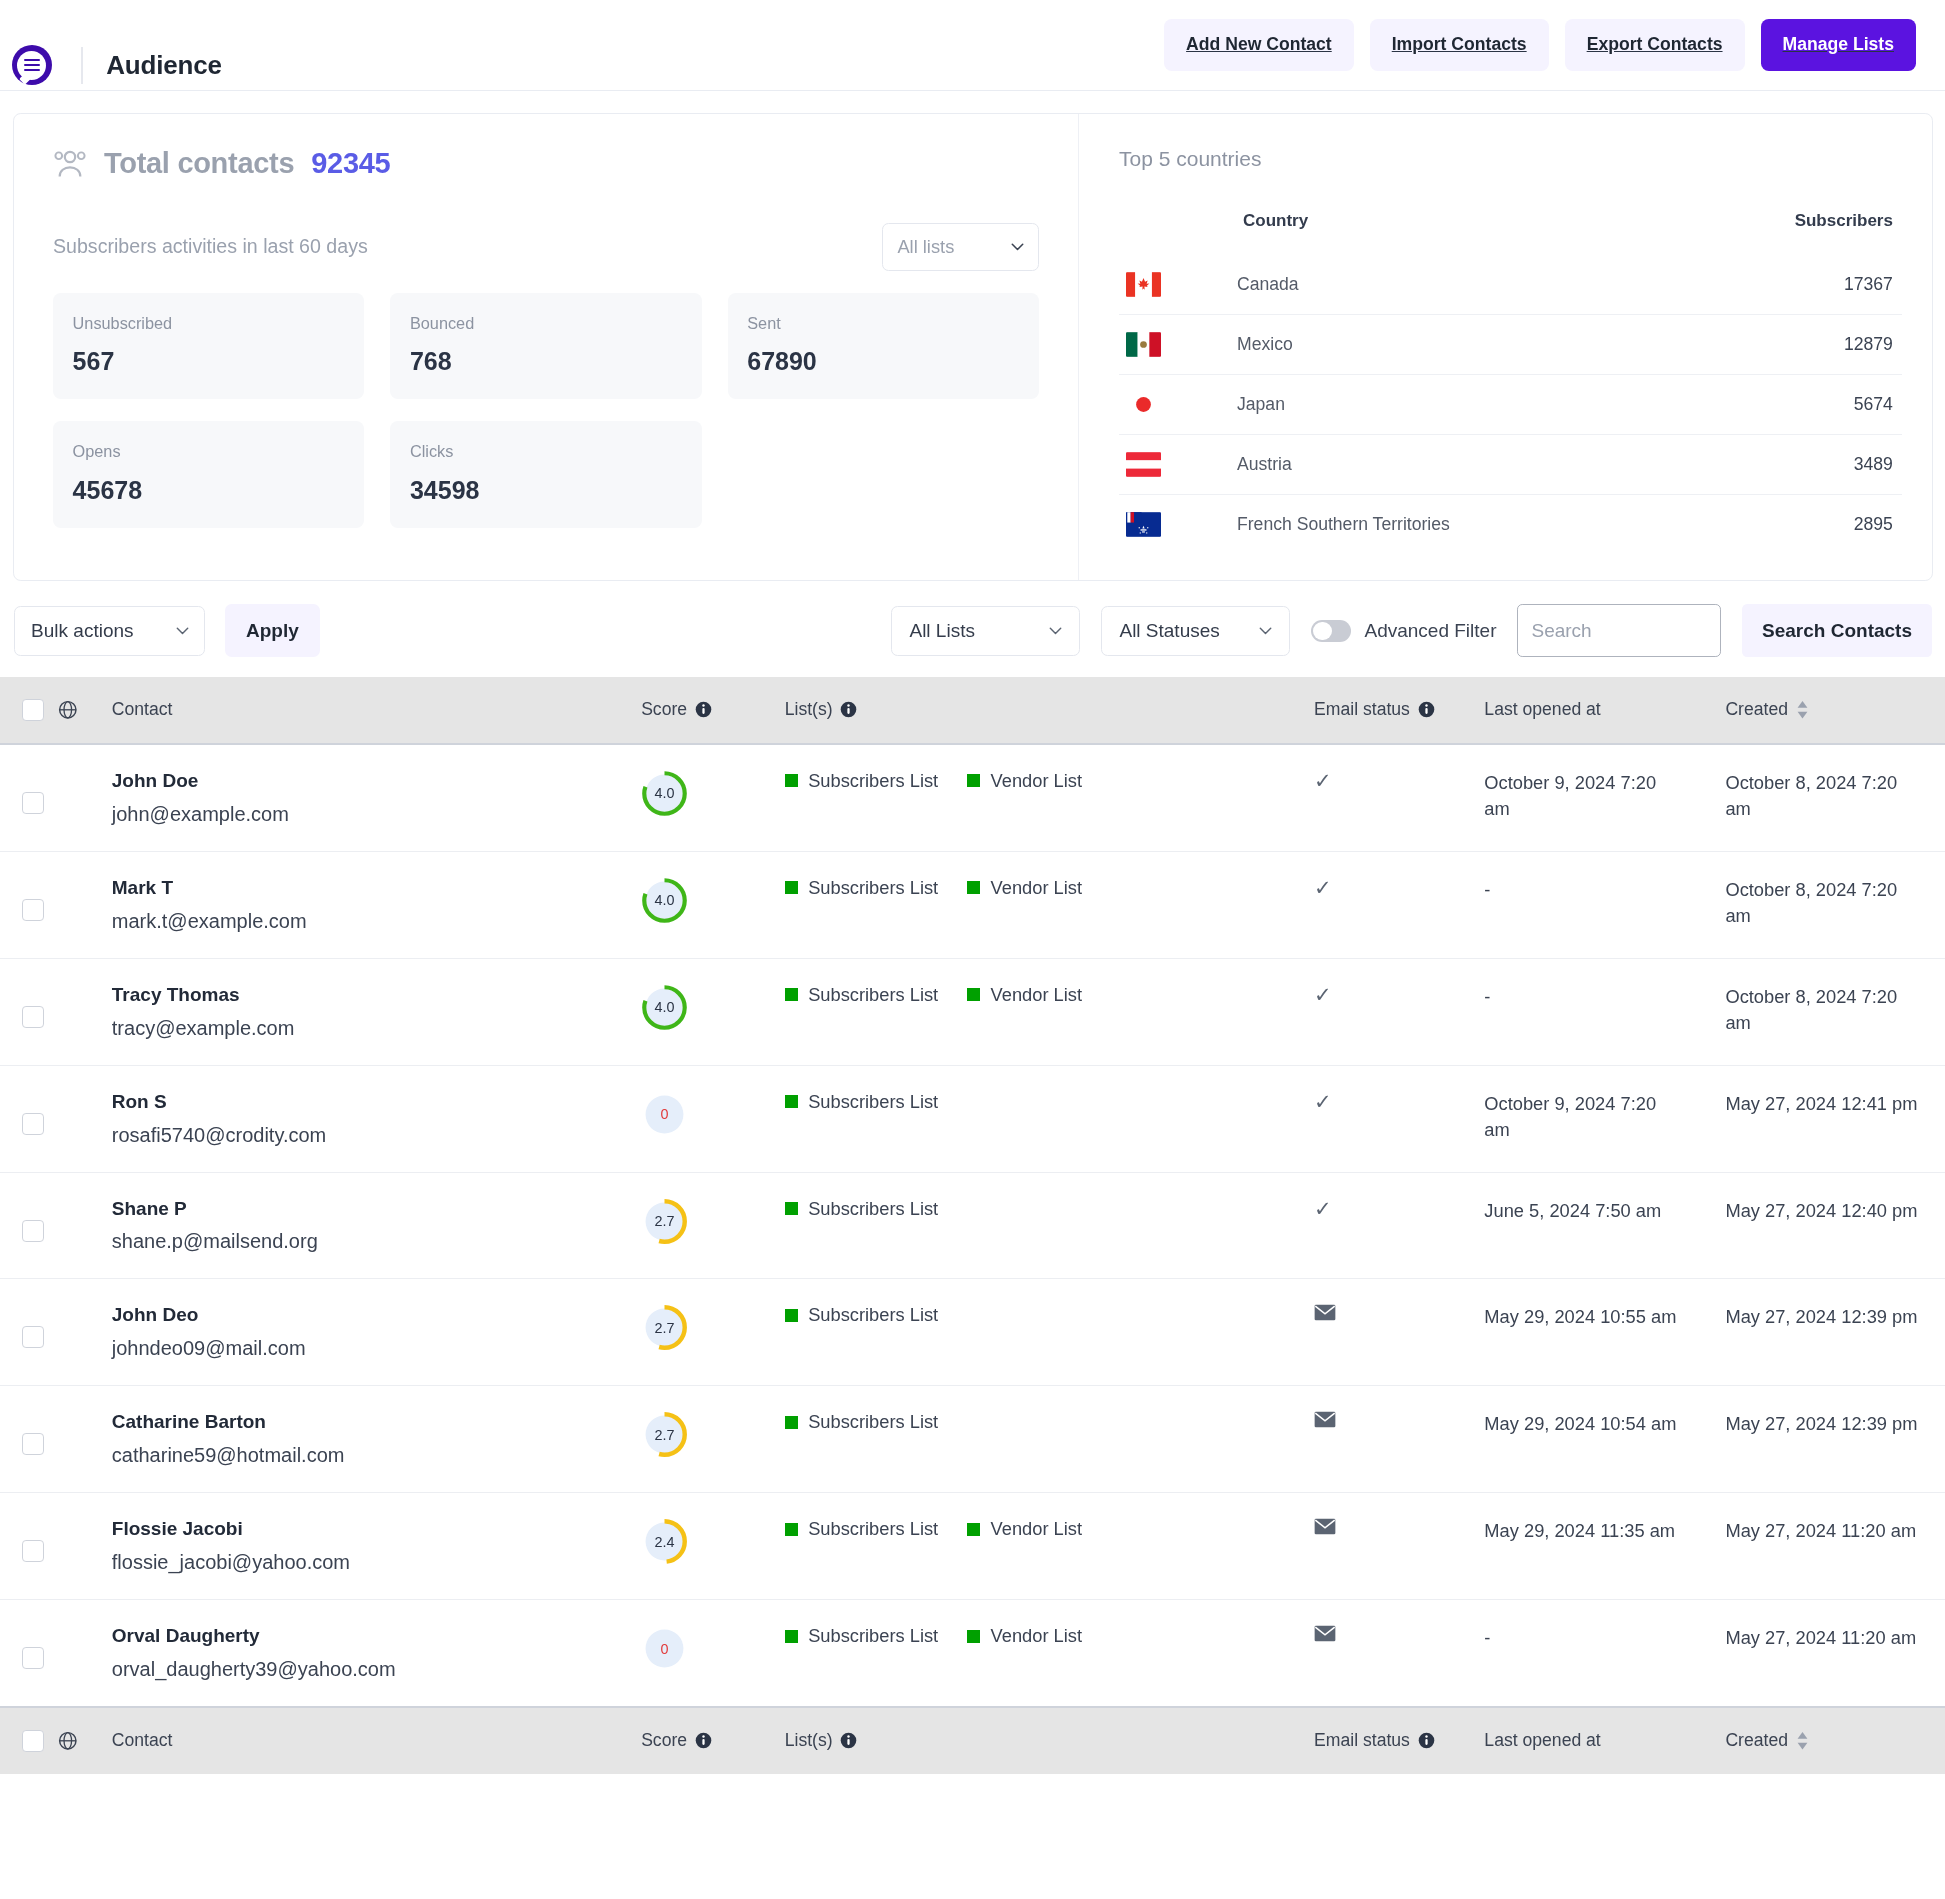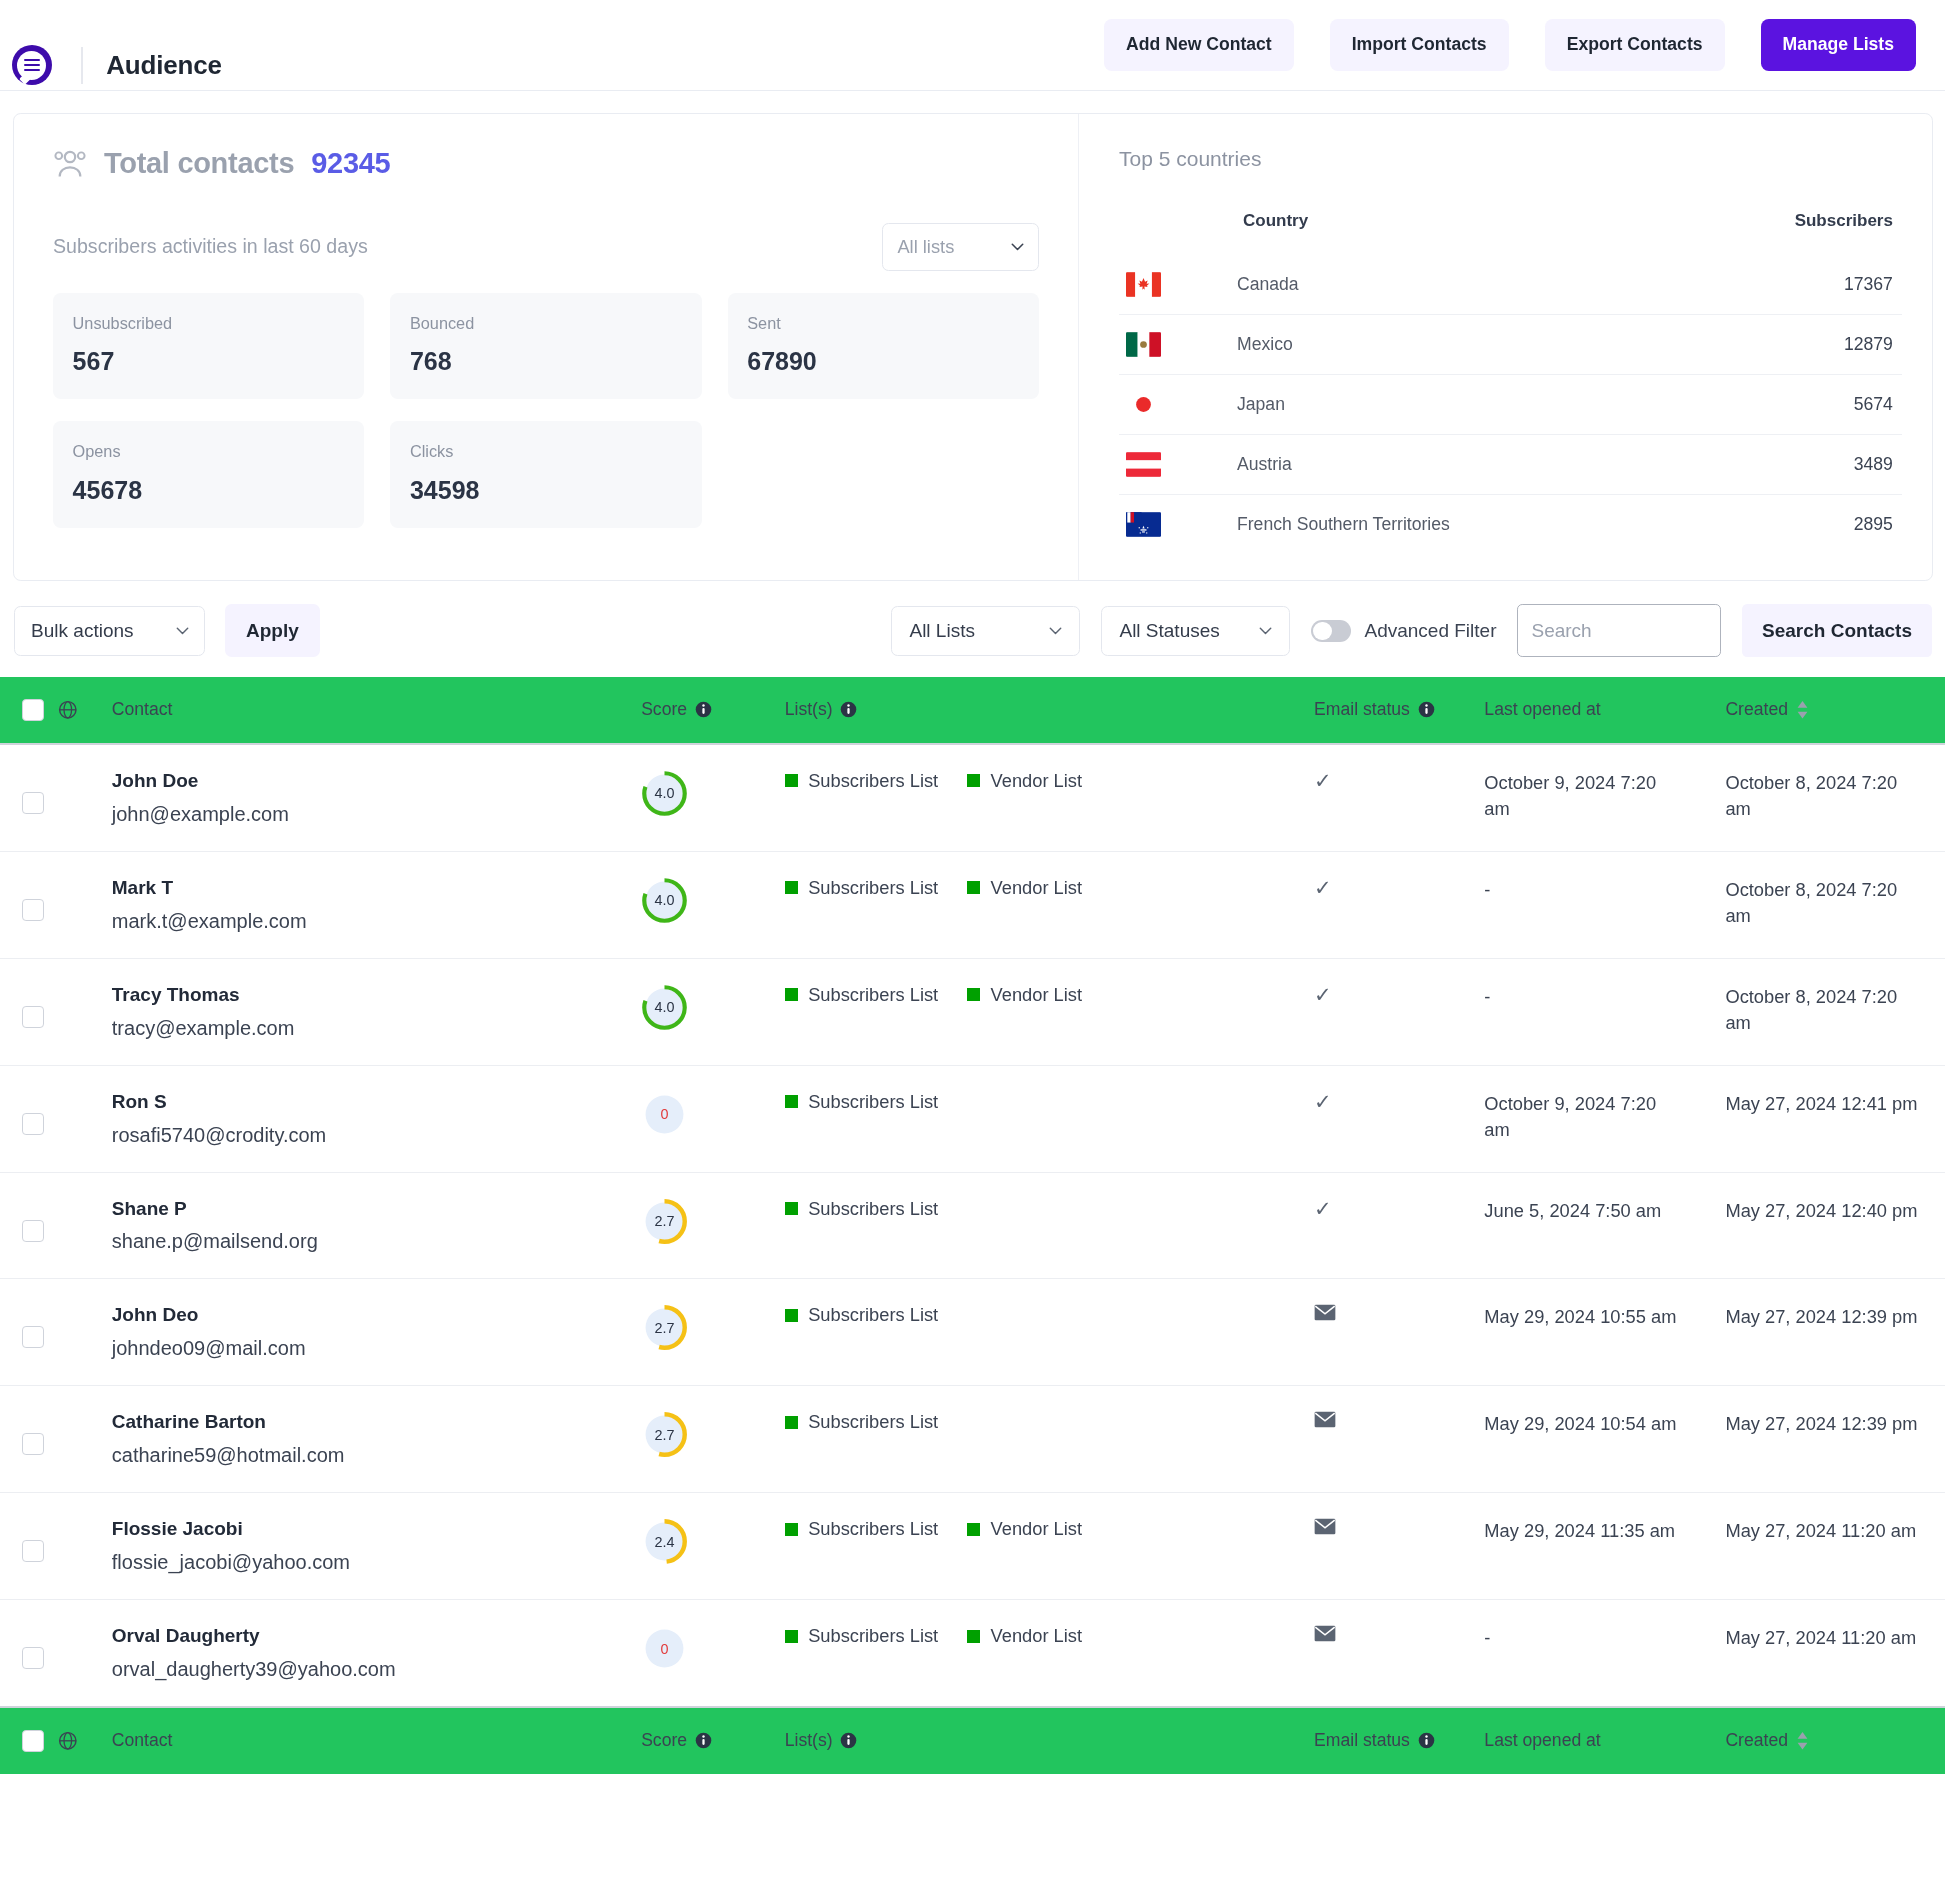--- a/index.html
+++ b/index.html
@@ -39,21 +39,21 @@
   .logo .bubble::after{
     content:""; position:absolute; bottom:-3.3px; left:3.3px;
     width:7.8px; height:7.8px; background:#fff;
     transform: rotate(45deg); border-radius:1.3px;
   }
   .logo .bubble i { display:block; width: 15.7px; height: 2.3px; background: #3d0bab; border-radius: 1.3px; }
   .divider-v {
     width: 2px; height: 37px; background: #e6e8ee; margin: 0 23.5px 0 29px;
   }
   .page-title { font-size: 26px; font-weight: 700; letter-spacing: -0.2px; color:#1f2733; }
-  .topbar-actions { margin-left: auto; display: flex; align-items: flex-start; gap: 36px; }
+  .topbar-actions { margin-left: auto; display: flex; align-items: flex-start; gap: 16px; text-decoration: underline; }
   .btn {
     font-family: "Liberation Sans", sans-serif;
     font-size: 17.6px; font-weight: 700;
     padding: 17px 22px;
     border: none; border-radius: 7.8px;
     background: #f5f3ff; color: #1f2733;
     cursor: pointer; white-space: nowrap;
     line-height: 1;
   }
   .btn.primary { background: #5b13e0; color: #ffffff; }
@@ -173,21 +173,21 @@
   .search-btn {
     background: #f5f3ff; border: none; border-radius: 5.2px;
     font-family: "Liberation Sans", sans-serif;
     font-size: 19px; font-weight: 700; color: #1f2733;
     padding: 15.7px 19.6px; cursor: pointer; white-space: nowrap;
   }
 
   
   .ctbl { width: 100%; border-collapse: collapse; table-layout: fixed; }
   .ctbl thead th, .ctbl tfoot td {
-    background: #22c55e;
+    background: #e5e5e5;
     font-size: 17.6px; font-weight: 400; color: #3b4352;
     text-align: left;
     padding: 22px 0;
     vertical-align: middle;
   }
   .ctbl thead th { border-bottom: 2px solid #cfd3db; }
   .ctbl tfoot td { border-top: 2px solid #cfd3db; }
   .col-check { width: 57px; padding-left: 22px !important; }
   .col-globe { width: 52px; }
   .col-contact { width: 516px; }

